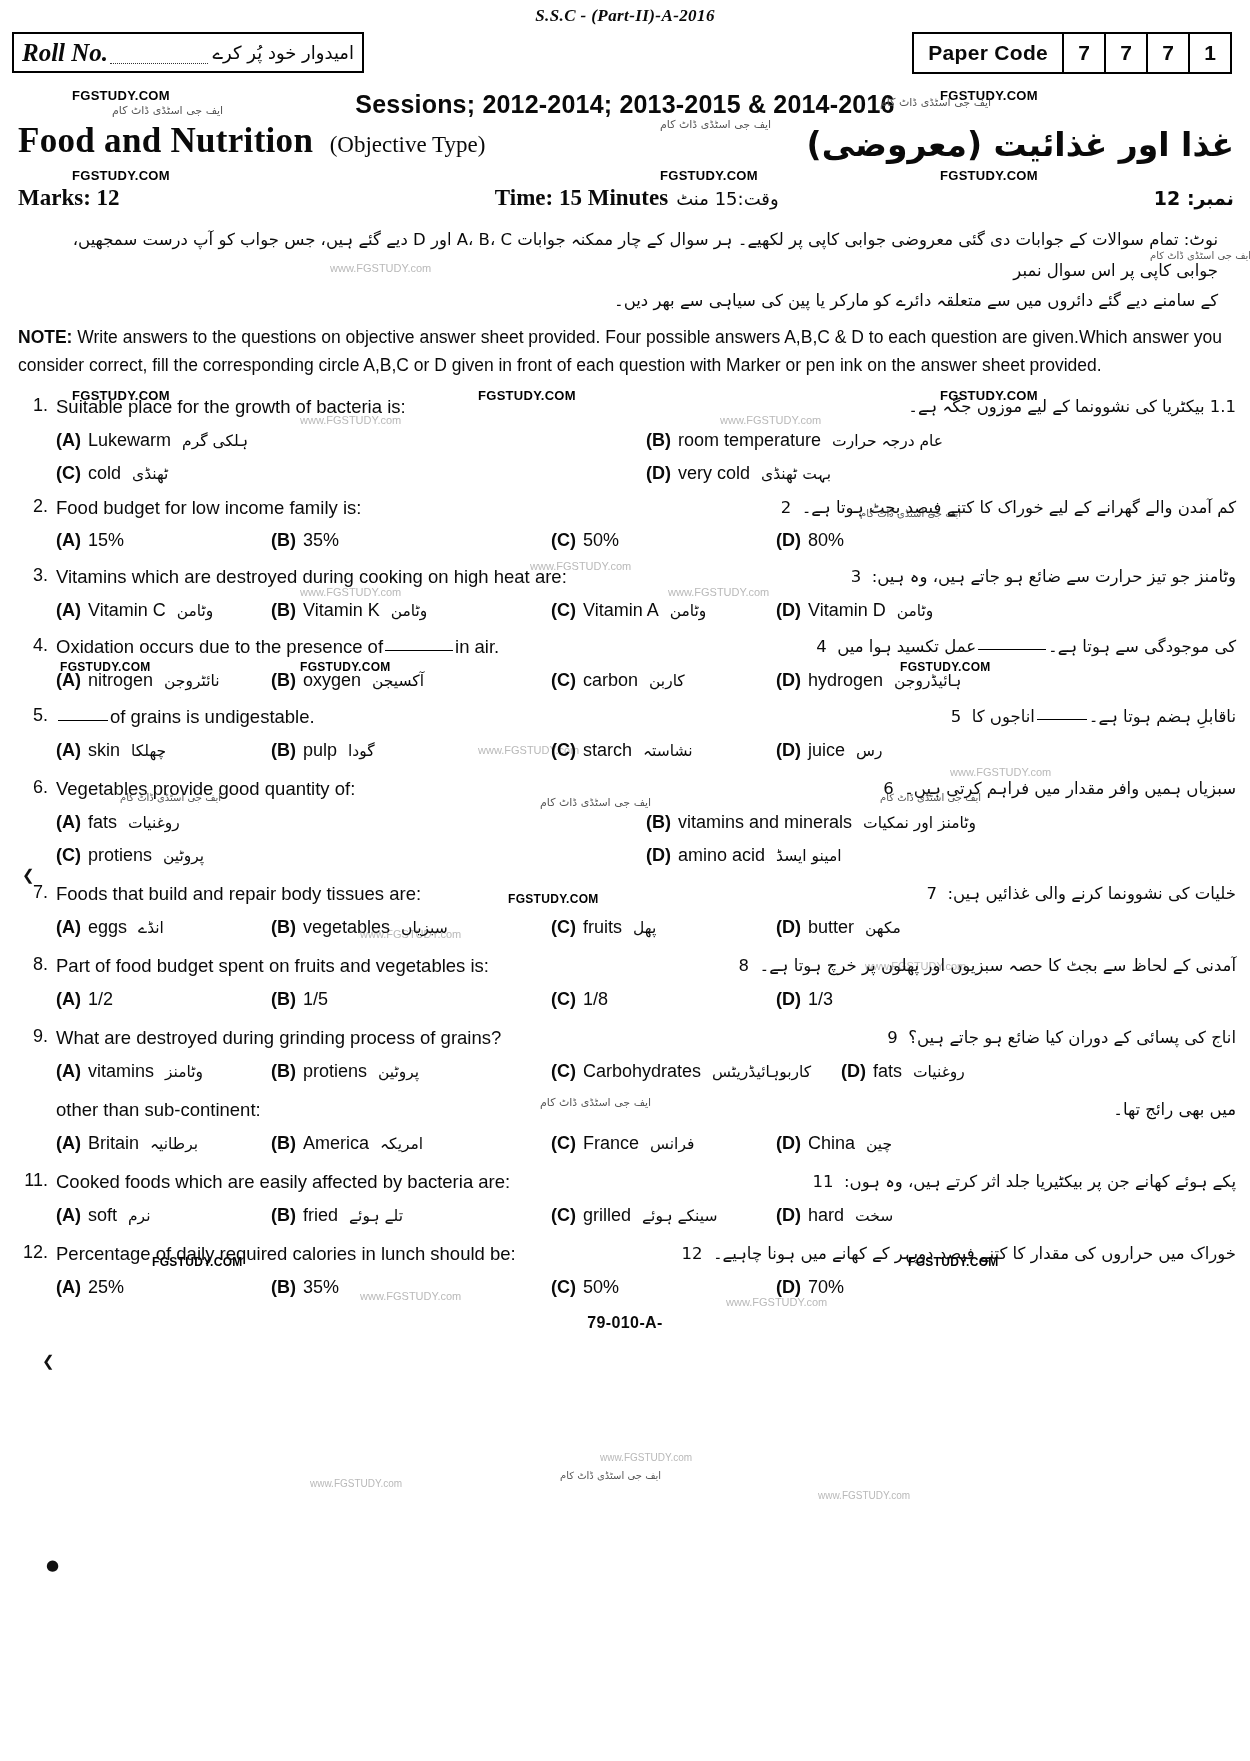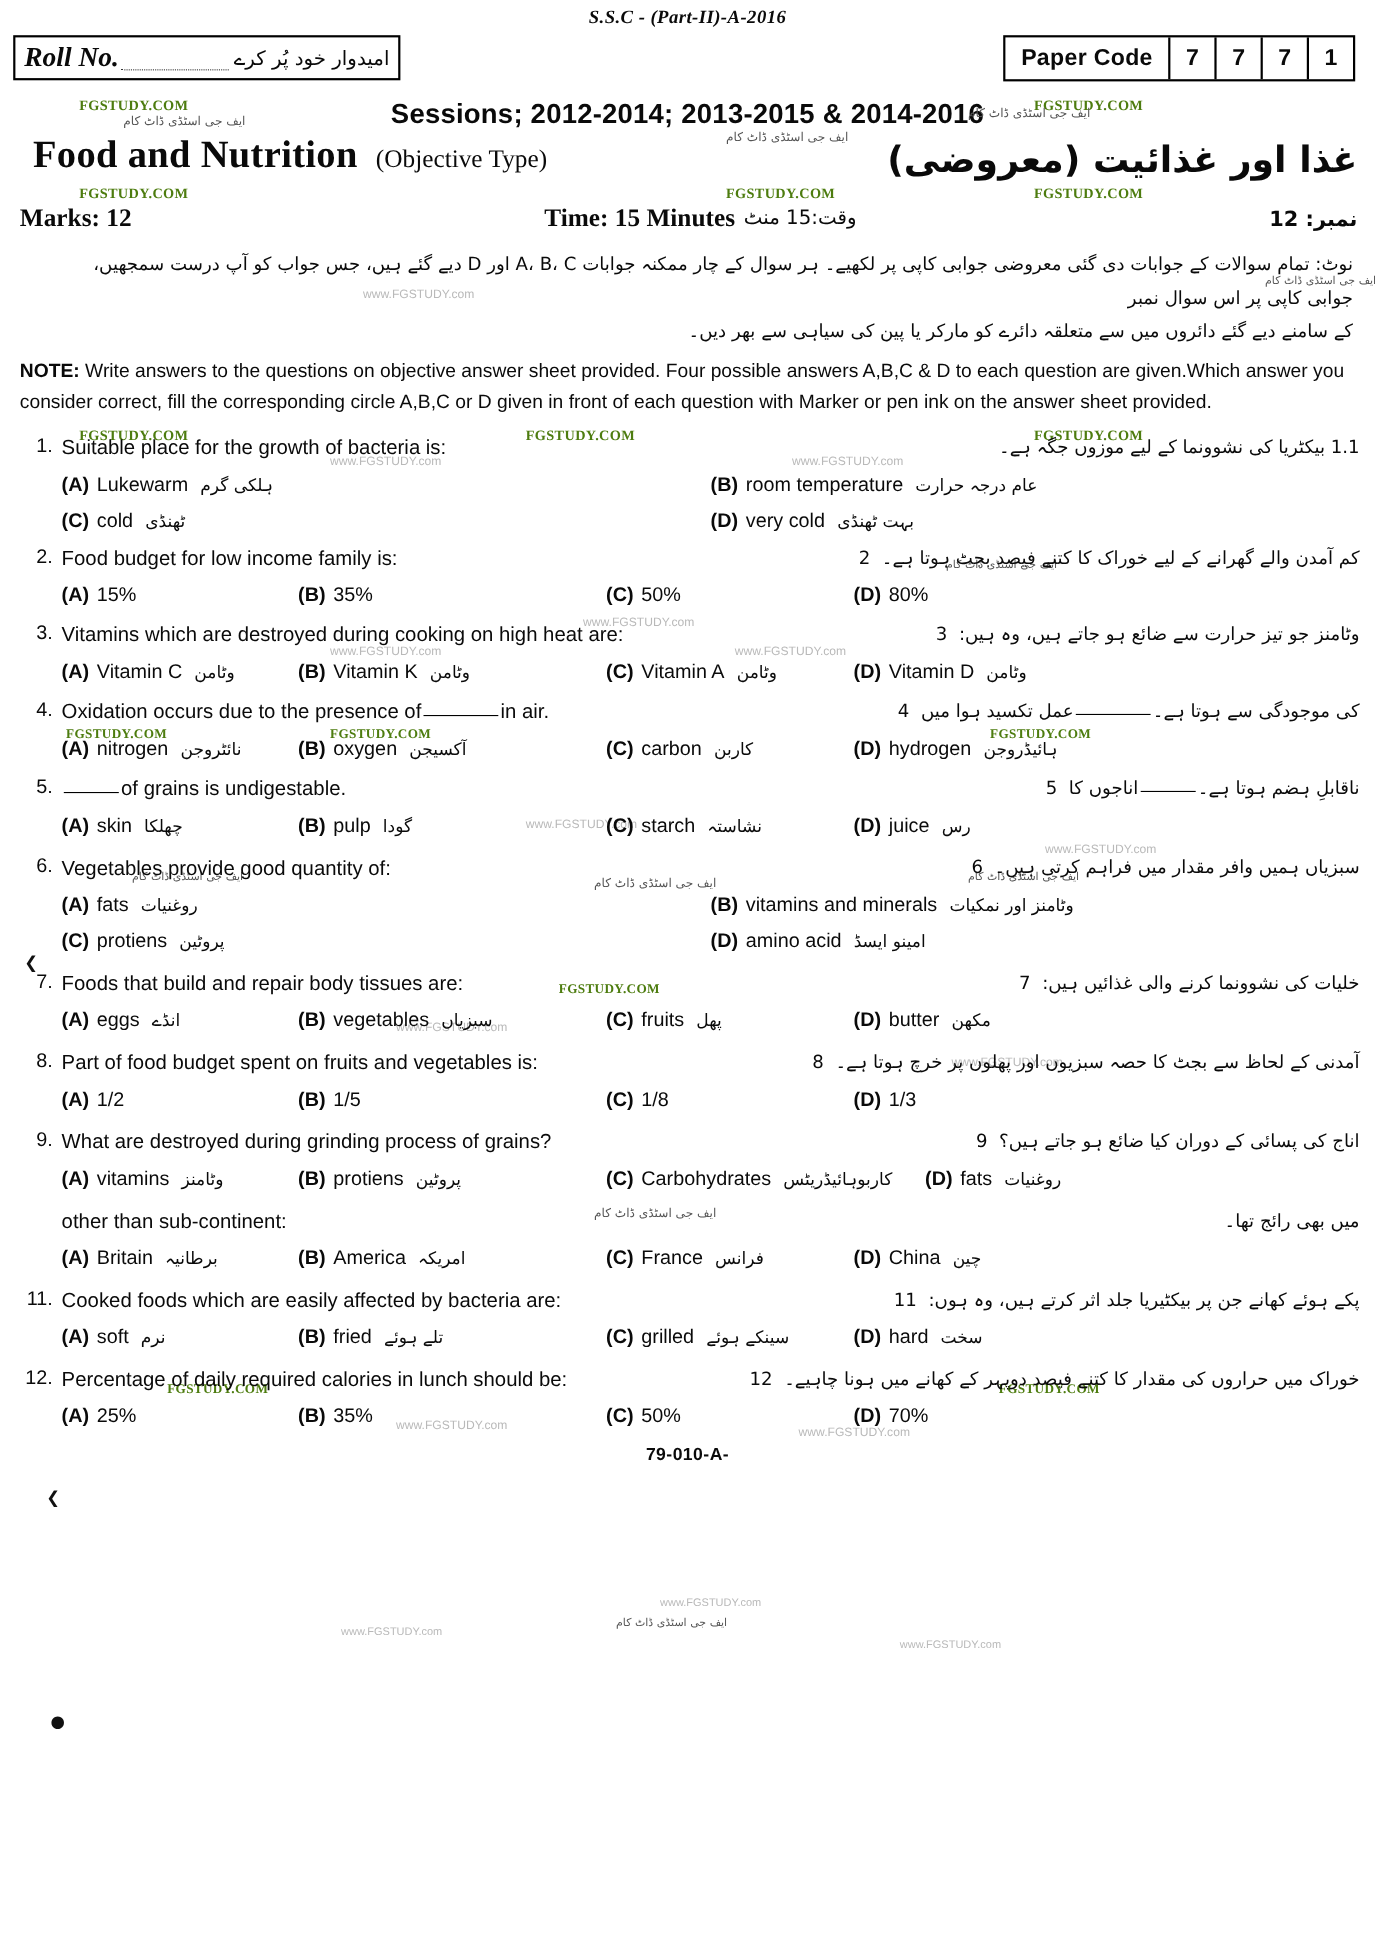--- a/index.html
+++ b/index.html
@@ -94,22 +94,22 @@
     border-right: 2px solid #000;
   }
   .papercode-digit:last-child { border-right: none; }
 
   
   .wm {
     position: absolute;
     font-weight: bold;
     font-size: 13px;
     letter-spacing: .3px;
-    color: #4d7c0f;
-    font-family: Liberation Serif, serif;
+    color: #000000;
+    font-family: Liberation Sans, sans-serif;
     white-space: nowrap;
     pointer-events: none;
   }
   .wm-faint {
     position: absolute;
     font-size: 11px;
     color: #b9b9b9;
     white-space: nowrap;
     pointer-events: none;
     font-family: "Liberation Sans", sans-serif;
@@ -137,21 +137,20 @@
     align-items: flex-end;
     justify-content: space-between;
     padding: 0 16px 0 18px;
     margin-top: 2px;
   }
   .title-eng {
     font-family: "Liberation Serif", serif;
     font-weight: bold;
     font-size: 35px;
     letter-spacing: .3px;
-    margin-left: 12px;
   }
   .title-objective {
     font-family: "Liberation Serif", serif;
     font-size: 23px;
     margin-left: 12px;
   }
   .title-urdu {
     direction: rtl;
     font-size: 33px;
     font-weight: bold;
@@ -183,21 +182,21 @@
     font-family: "DejaVu Sans", sans-serif;
   }
 
   
   .note-urdu {
     direction: rtl;
     text-align: right;
     font-family: "DejaVu Sans", sans-serif;
     font-size: 16.5px;
     line-height: 1.85;
-    padding: 0 20px 0 60px;
+    padding: 0 32px 0 60px;
     margin-top: 14px;
   }
   .note-eng {
     font-size: 17.5px;
     line-height: 1.6;
     padding: 0 24px 0 18px;
     margin-top: 6px;
   }
   .note-eng b { font-weight: bold; }
 

